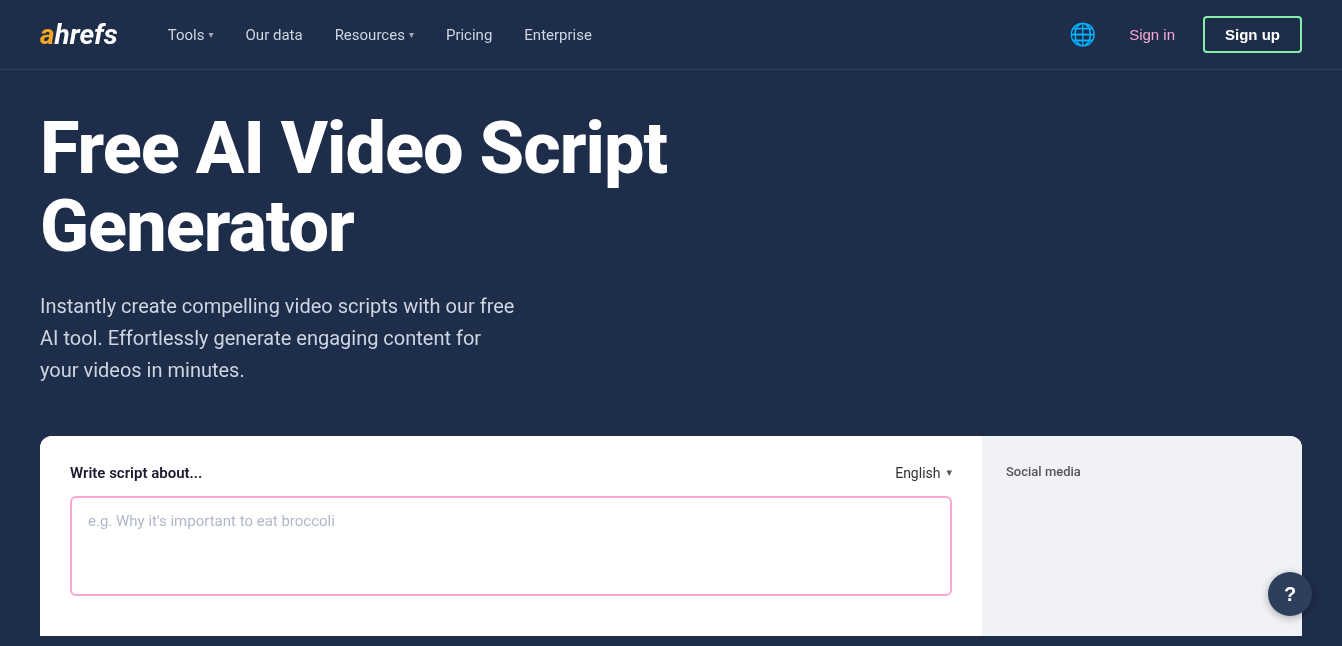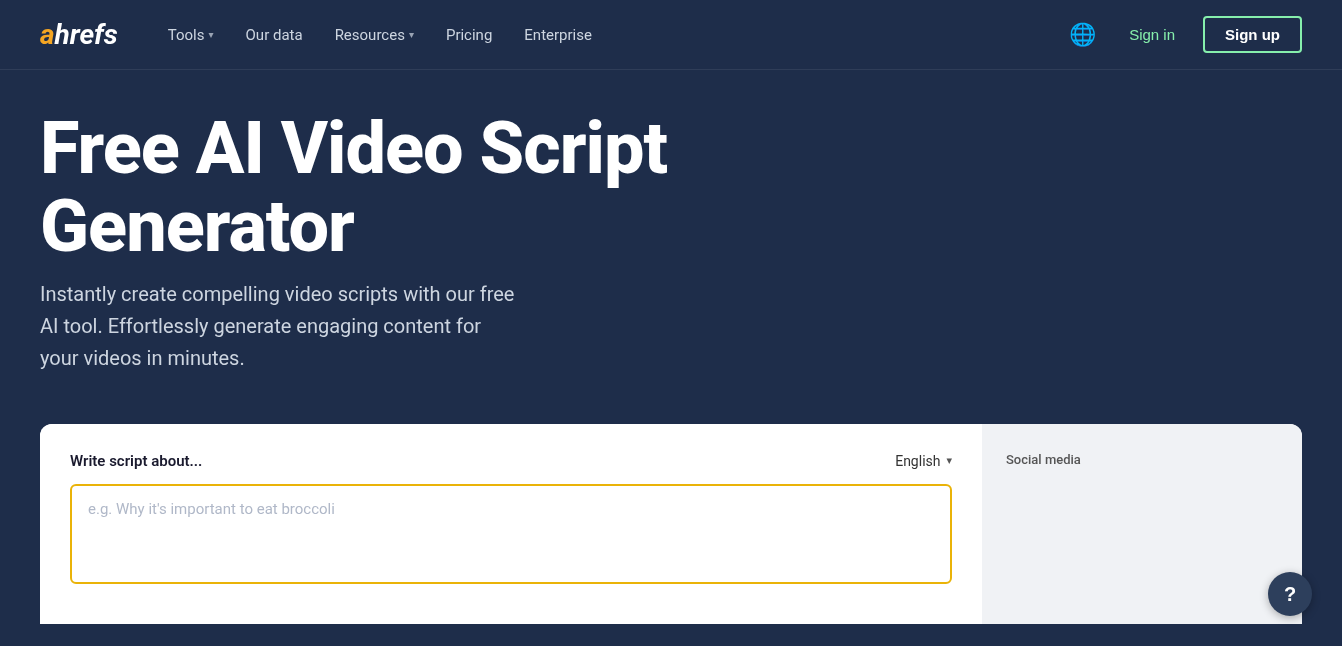--- a/index.html
+++ b/index.html
@@ -90,21 +90,21 @@
       height: 36px;
     }
 
     .globe-icon {
       font-size: 22px;
     }
 
     .sign-in-btn {
       background: none;
       border: none;
-      color: #86efac;
+      color: #f9a8d4;
       font-size: 15px;
       cursor: pointer;
       padding: 8px 12px;
     }
 
     .sign-up-btn {
       background: none;
       border: 2px solid #86efac;
       color: #ffffff;
       font-size: 15px;
@@ -128,21 +128,21 @@
 
     .breadcrumb span {
       color: #a0afc0;
     }
 
     .hero-title {
       color: #ffffff;
       font-size: 72px;
       font-weight: 800;
       line-height: 1.08;
-      margin-bottom: 12px;
+      margin-bottom: 24px;
       letter-spacing: -1px;
     }
 
     .hero-subtitle {
       color: #cdd5e0;
       font-size: 20px;
       line-height: 1.6;
       max-width: 480px;
     }
 
@@ -185,21 +185,21 @@
     }
 
     .language-chevron {
       font-size: 11px;
       color: #555;
     }
 
     .script-textarea {
       width: 100%;
       height: 100px;
-      border: 2px solid #eab308;
+      border: 2px solid #f9a8d4;
       border-radius: 6px;
       padding: 14px 16px;
       font-size: 15px;
       color: #999;
       resize: none;
       outline: none;
       font-family: inherit;
       background: #ffffff;
     }
 

